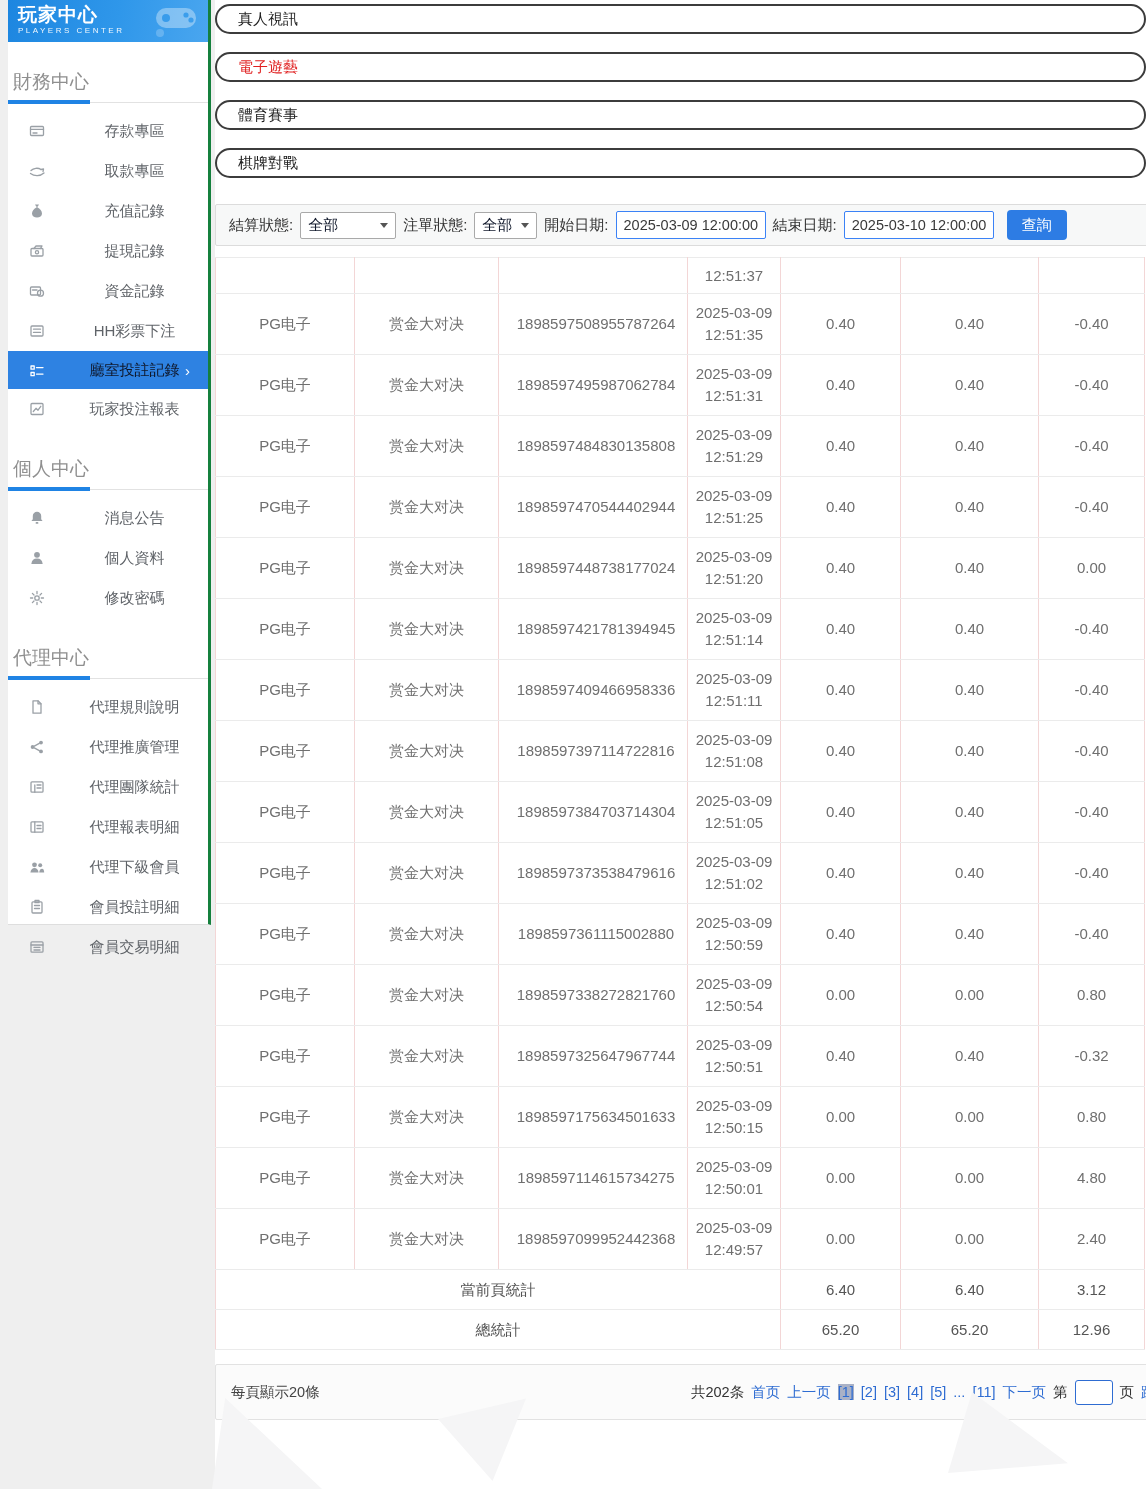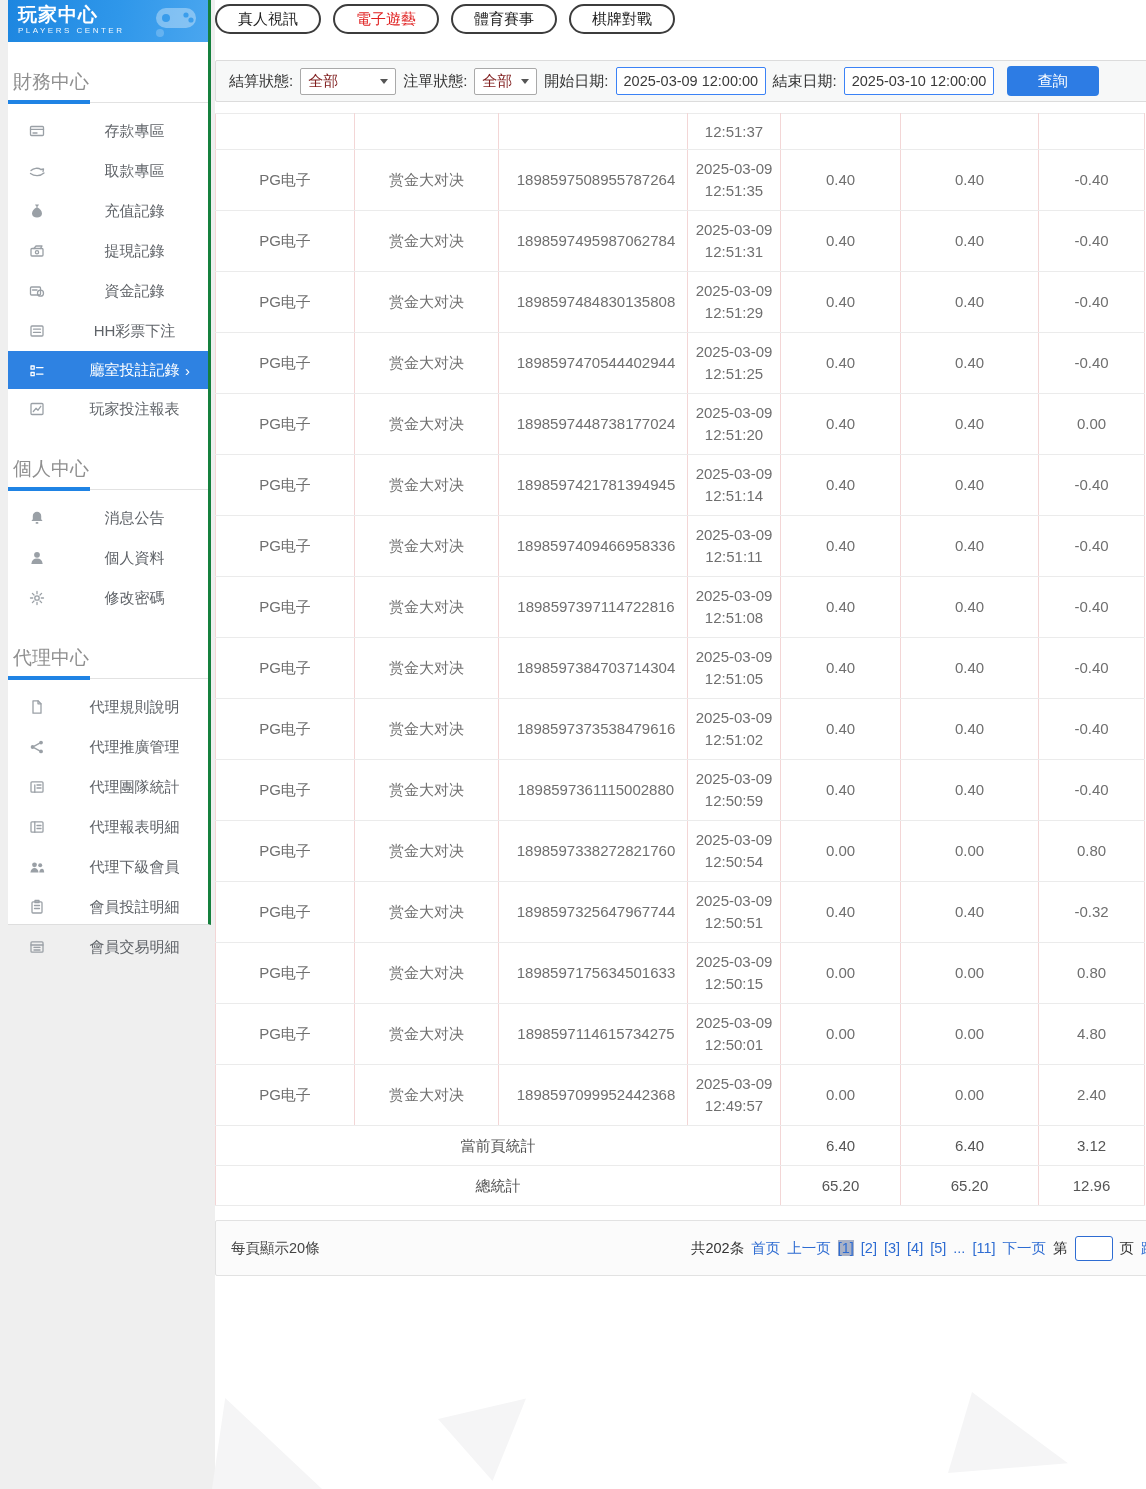--- a/index.html
+++ b/index.html
@@ -19,45 +19,45 @@
 
   .section-title { font-size:19px; color:#8f8f8f; padding:27px 0 4px 5px; }
   .section-underline { position:relative; height:4px; border-bottom:1px solid #e2e2e2; margin-bottom:8px; }
   .section-underline::after { content:""; position:absolute; left:0; top:1px; width:82px; height:4px; background:#1f83e4; }
 
   .side-item { position:relative; height:40px; display:flex; align-items:center; cursor:pointer; color:#5f6368;justify-content:center; }
   .side-item .icn { position:absolute; left:21px; top:12px; width:16px; height:16px; color:#9aa0a6; }
   .side-item .lbl { margin-left:53px; font-size:15px; }
   .side-item.active { background:#2e82e2; color:#ffffff; height:38px; }
   .side-item.active .icn { color:#ffffff; }
-  .side-item.active .lbl { color:#ffffff;font-family:Liberation Serif, serif; }
+  .side-item.active .lbl { color:#0f172a;font-family:Liberation Serif, serif; }
   .side-item .chev { position:absolute; right:18px; font-size:15px; color:#fff; }
   .icn svg { width:16px; height:16px; display:block; }
 
   
   .main { position:absolute; left:215px; top:0; width:931px; height:1489px; }
 
-  .tabs { display:flex; gap:12px; padding-top:4px; }
+  .tabs { display:flex; gap:18px; padding-top:4px;flex-direction:column; }
   .tab-btn { background:#fff; border:2px solid #3c3c3c; border-radius:16px; height:30px;
     padding:0 21px; font-size:15px; color:#1d1d1d; display:flex; align-items:center; cursor:pointer;
     font-family:inherit; }
   .tab-btn.active { color:#e01f1f; }
 
   .filter-bar { margin-top:26px; width:958px; background:#f7f8f8; border:1px solid #dcdcdc;
     border-radius:2px; height:42px; display:flex; align-items:center; padding:0 13px; gap:7px;
     font-size:15px; color:#333; }
   .sel { background:#fff; border:1px solid #a9a9a9; border-radius:2px; height:27px;
-    display:flex; align-items:center; justify-content:space-between; padding:0 7px; cursor:pointer; color:#7f1d1d; }
+    display:flex; align-items:center; justify-content:space-between; padding:0 7px; cursor:pointer; color:#0f172a; }
   .sel .caret { width:0; height:0; border-left:4px solid transparent; border-right:4px solid transparent;
     border-top:5px solid #555; margin-left:8px; }
   .sel.w1 { width:96px; } .sel.w2 { width:63px; }
   .date-input { width:150px; height:28px; border:1px solid #3b82f6; border-radius:2px;
     font-size:14.5px; color:#3a3a3a; padding:0 7px; font-family:inherit; background:#fff; }
   .search-btn { background:#2d7ce4; color:#fff; border:none; border-radius:4px; height:30px;
-    padding:0 31px; font-size:15px; margin-left:6px; cursor:pointer; font-family:inherit; }
+    padding:0 15px; font-size:15px; margin-left:6px; cursor:pointer; font-family:inherit; }
 
   
   table.records { border-collapse:collapse; table-layout:fixed; width:929px; margin-top:11px; }
   table.records td { border-right:1px solid #f3d6d6; border-bottom:1px solid #ebebeb;
     color:#6f6f6f; font-size:15px; text-align:center; vertical-align:middle; padding:2px 6px; line-height:1.45; }
   table.records tr td:first-child { border-left:1px solid #f3d6d6; }
   table.records tr.first td { border-top:1px solid #ebebeb; height:36px; }
   table.records tr.data td { height:61px; }
   table.records td.order { white-space:nowrap; letter-spacing:0;padding-left:12px; }
   table.records tr.summary td { height:40px; color:#555; }

